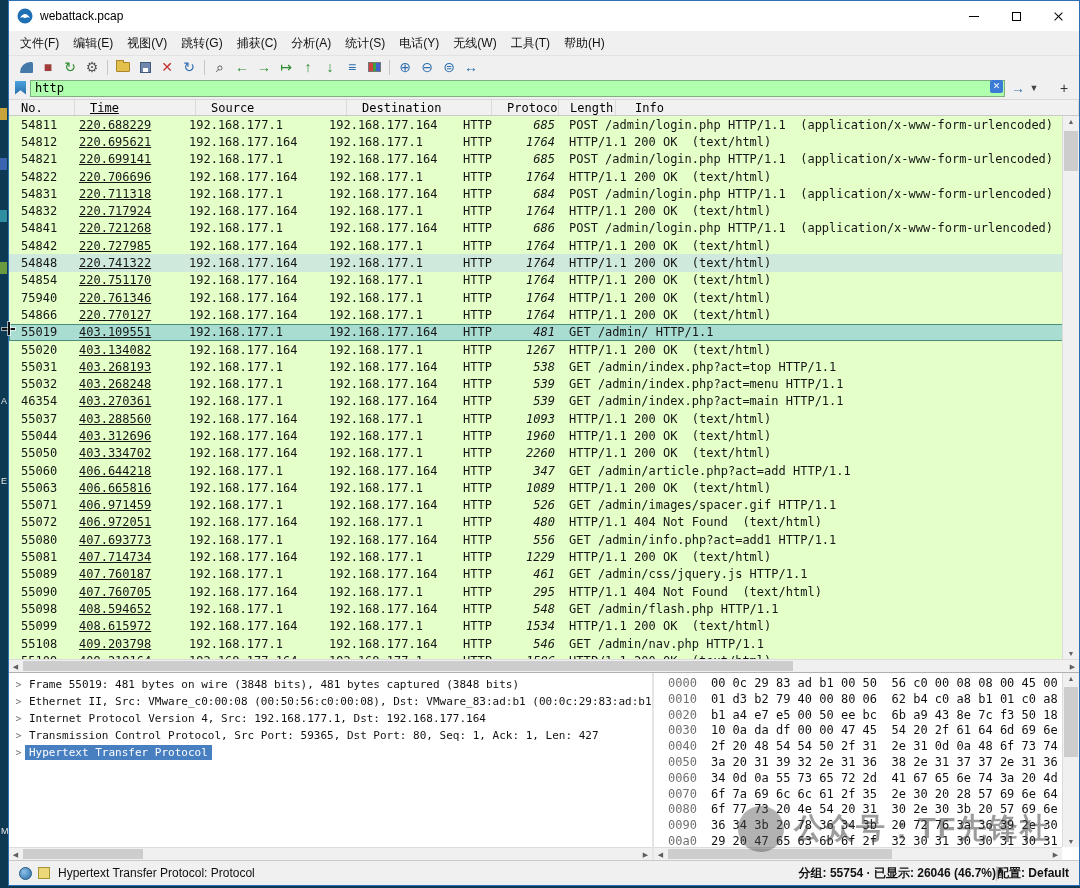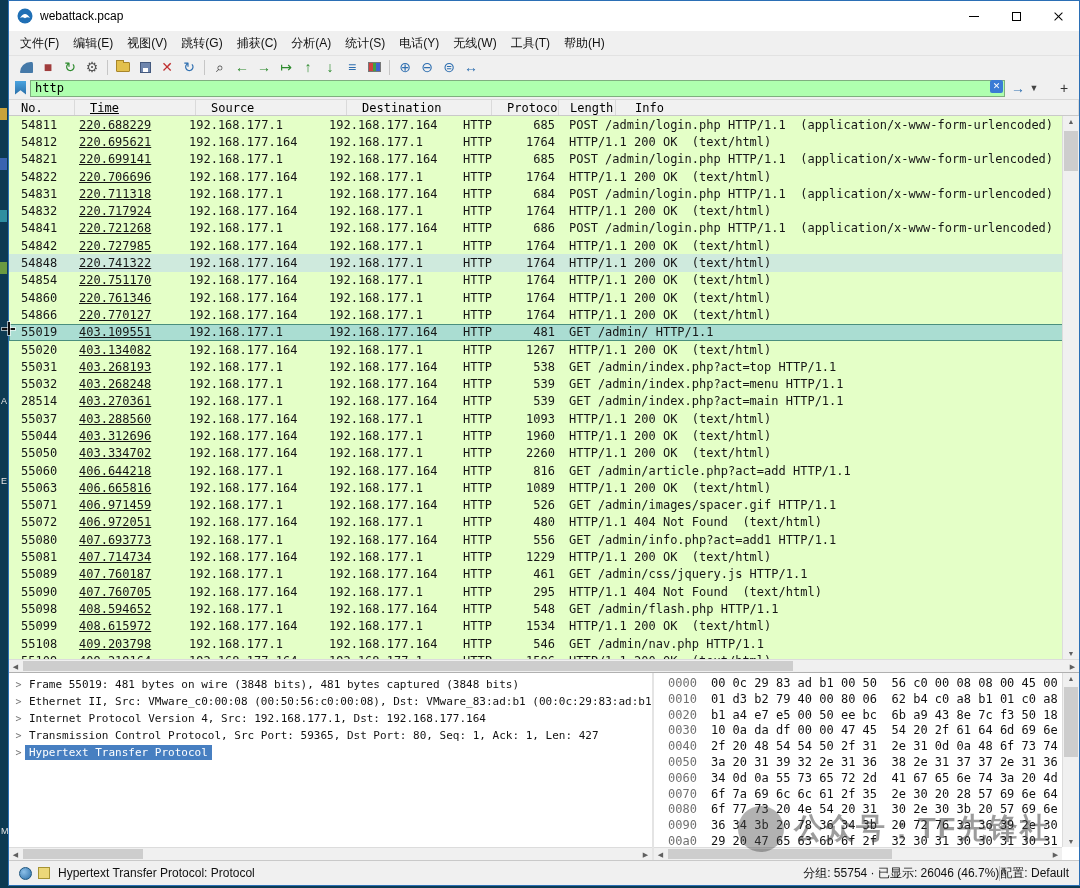--- a/index.html
+++ b/index.html
@@ -57,21 +57,21 @@
   
   .pkt-header { height:17px; background:#f1f1f1; border-top:1px solid #d8d8d8; border-bottom:1px solid #c9c9c9;
                 display:flex; font:12px "DejaVu Sans Mono","Liberation Mono",monospace; color:#000; flex:0 0 auto;gap:11px; }
   .hcell { border-right:1px solid #dadada; height:100%; padding-top:1px; white-space:pre; overflow:hidden; flex-shrink:0; }
   .c-no { width:66px; padding-left:12px; }
   .c-time { width:110px; padding-left:4px;text-decoration:underline; }
   .c-src { width:140px; padding-left:4px; }
   .c-dst { width:134px; padding-left:4px; }
   .c-proto { width:56px; padding-left:4px; }
   .c-len { width:46px; padding-right:6px; }
-  span.cell.c-len { text-align:right; }
+  span.cell.c-len { text-align:right;font-style:italic; }
   .c-info { flex:1 1 auto; padding-left:8px; }
 
   .pkt-body { position:relative; height:543px; background:#fff; overflow:hidden; flex:0 0 auto; }
   .pkt-rows { margin-right:14px; }
   .pkt-row { display:flex; height:17.3px; align-items:center; background:var(--http-row-bg,#e4ffc7); color:#161616;
              font:12px "DejaVu Sans Mono","Liberation Mono",monospace; }
   .pkt-row .cell { white-space:pre; overflow:hidden; flex-shrink:0; }
   .pkt-row.tinted { background:var(--tinted-row-bg,#cfeadd); }
   .pkt-row.selected { background:var(--selected-row-bg,#aaddd2); outline:1px solid #4a8f7e; outline-offset:-1px; }
 
@@ -100,21 +100,21 @@
   .hex-offset { color:#707070; margin-right:14px; }
   .hex-bytes { color:#111; }
   .hex-vscroll { position:absolute; right:0; top:0; bottom:13px; width:17px; background:#f0f0f0; border-left:1px solid #dcdcdc; }
 
   
   .statusbar { height:25px; background:#f0f0f0; border-top:1px solid #c9c9c9; display:flex; align-items:center;
                font-size:12px; color:#111; padding:0 10px; flex:0 0 auto; }
   .expert-icon { width:13px; height:13px; border-radius:50%; margin-right:6px;
                  background:radial-gradient(circle at 35% 35%, #8cc0e8, #2a6ea8); border:1px solid #1d567f; }
   .comment-icon { width:12px; height:12px; background:#ecd879; border:1px solid #a79433; margin-right:8px; }
-  .status-right { margin-left:auto; display:flex; align-items:center; gap:0; }
+  .status-right { margin-left:auto; display:flex; align-items:center; gap:0;font-weight:bold; }
   .status-sep { width:1px; height:15px; background:#c0c0c0; }
 
   
   .watermark { position:absolute; left:738px; top:806px; display:flex; align-items:center; gap:10px;
                opacity:.5; pointer-events:none; z-index:40; }
   .wm-badge { width:46px; height:46px; border-radius:50%; background:#4a4a4a; opacity:.85; }
   .wm-text { font-size:29px; color:#3c3c3c; letter-spacing:2px; font-weight:bold; }
 
   .mouse-cursor { position:absolute; left:2px; top:322px; width:13px; height:13px; z-index:50; }
   .mouse-cursor::before { content:""; position:absolute; top:6px; left:0; width:13px; height:2px; background:#111;
@@ -313,21 +313,21 @@
           <div class="pkt-row">
             <span class="cell c-no">54854</span>
             <span class="cell c-time">220.751170</span>
             <span class="cell c-src">192.168.177.164</span>
             <span class="cell c-dst">192.168.177.1</span>
             <span class="cell c-proto">HTTP</span>
             <span class="cell c-len">1764</span>
             <span class="cell c-info">HTTP/1.1 200 OK  (text/html)</span>
           </div>
           <div class="pkt-row">
-            <span class="cell c-no">54860</span>
+            <span class="cell c-no">75940</span>
             <span class="cell c-time">220.761346</span>
             <span class="cell c-src">192.168.177.164</span>
             <span class="cell c-dst">192.168.177.1</span>
             <span class="cell c-proto">HTTP</span>
             <span class="cell c-len">1764</span>
             <span class="cell c-info">HTTP/1.1 200 OK  (text/html)</span>
           </div>
           <div class="pkt-row">
             <span class="cell c-no">54866</span>
             <span class="cell c-time">220.770127</span>
@@ -367,21 +367,21 @@
           <div class="pkt-row">
             <span class="cell c-no">55032</span>
             <span class="cell c-time">403.268248</span>
             <span class="cell c-src">192.168.177.1</span>
             <span class="cell c-dst">192.168.177.164</span>
             <span class="cell c-proto">HTTP</span>
             <span class="cell c-len">539</span>
             <span class="cell c-info">GET /admin/index.php?act=menu HTTP/1.1</span>
           </div>
           <div class="pkt-row">
-            <span class="cell c-no">28514</span>
+            <span class="cell c-no">46354</span>
             <span class="cell c-time">403.270361</span>
             <span class="cell c-src">192.168.177.1</span>
             <span class="cell c-dst">192.168.177.164</span>
             <span class="cell c-proto">HTTP</span>
             <span class="cell c-len">539</span>
             <span class="cell c-info">GET /admin/index.php?act=main HTTP/1.1</span>
           </div>
           <div class="pkt-row">
             <span class="cell c-no">55037</span>
             <span class="cell c-time">403.288560</span>
@@ -408,21 +408,21 @@
             <span class="cell c-proto">HTTP</span>
             <span class="cell c-len">2260</span>
             <span class="cell c-info">HTTP/1.1 200 OK  (text/html)</span>
           </div>
           <div class="pkt-row">
             <span class="cell c-no">55060</span>
             <span class="cell c-time">406.644218</span>
             <span class="cell c-src">192.168.177.1</span>
             <span class="cell c-dst">192.168.177.164</span>
             <span class="cell c-proto">HTTP</span>
-            <span class="cell c-len">816</span>
+            <span class="cell c-len">347</span>
             <span class="cell c-info">GET /admin/article.php?act=add HTTP/1.1</span>
           </div>
           <div class="pkt-row">
             <span class="cell c-no">55063</span>
             <span class="cell c-time">406.665816</span>
             <span class="cell c-src">192.168.177.164</span>
             <span class="cell c-dst">192.168.177.1</span>
             <span class="cell c-proto">HTTP</span>
             <span class="cell c-len">1089</span>
             <span class="cell c-info">HTTP/1.1 200 OK  (text/html)</span>

